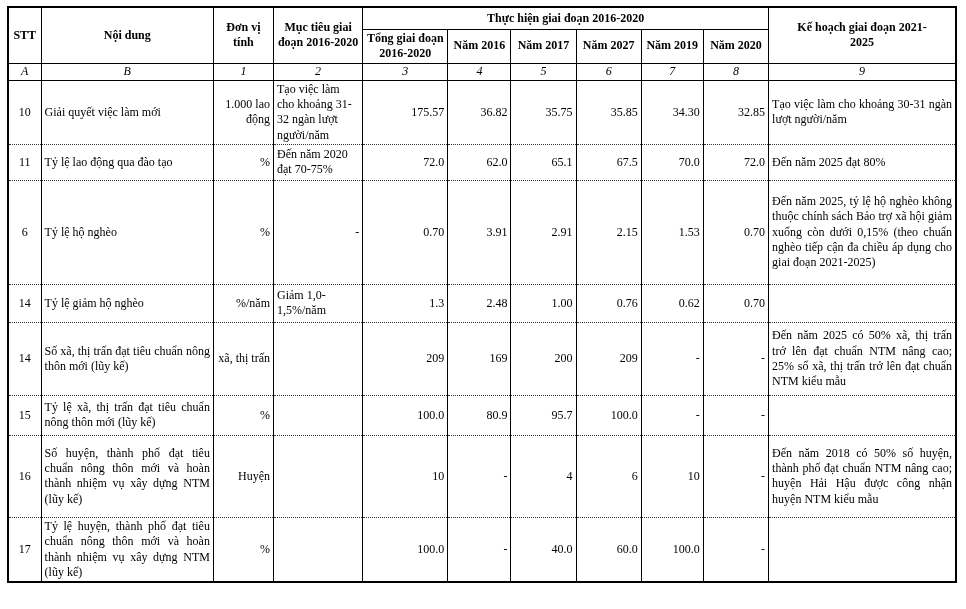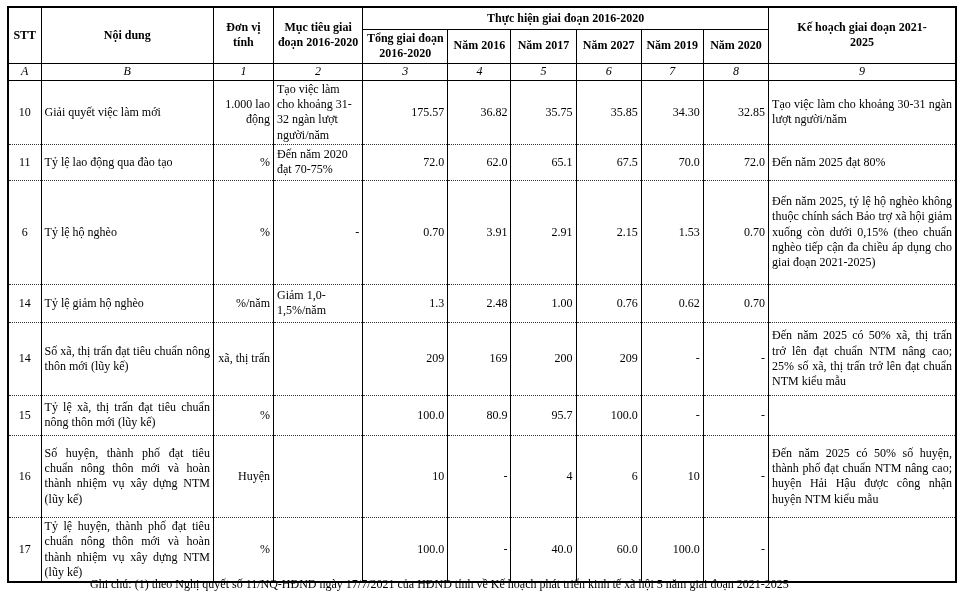--- a/index.html
+++ b/index.html
@@ -203,33 +203,32 @@
           <td class="c-stt">16</td>
           <td class="c-content">Số huyện, thành phố đạt tiêu chuẩn nông thôn mới và hoàn thành nhiệm vụ xây dựng NTM  (lũy kế)</td>
           <td class="c-unit">Huyện</td>
           <td class="c-target"></td>
           <td class="c-num">10</td>
           <td class="c-num">-</td>
           <td class="c-num">4</td>
           <td class="c-num">6</td>
           <td class="c-num">10</td>
           <td class="c-num">-</td>
-          <td class="c-plan">Đến năm 2025 có 50% số huyện, thành phố đạt chuẩn NTM nâng cao; huyện Hải Hậu được công nhận huyện NTM kiểu mẫu</td>
+          <td class="c-plan">Đến năm 2018 có 50% số huyện, thành phố đạt chuẩn NTM nâng cao; huyện Hải Hậu được công nhận huyện NTM kiểu mẫu</td>
         </tr>
         <tr style="height: 56px;">
           <td class="c-stt">17</td>
           <td class="c-content">Tỷ lệ huyện, thành phố đạt tiêu chuẩn nông thôn mới và hoàn thành nhiệm vụ xây dựng NTM  (lũy kế)</td>
           <td class="c-unit">%</td>
           <td class="c-target"></td>
           <td class="c-num">100.0</td>
           <td class="c-num">-</td>
           <td class="c-num">40.0</td>
           <td class="c-num">60.0</td>
           <td class="c-num">100.0</td>
           <td class="c-num">-</td>
           <td class="c-plan"></td>
         </tr>
       </tbody>
   </table>
 
-  <div class="footnote">Ghi chú: (1) theo Nghị quyết số 11/NQ-HĐND ngày 17/7/2021 của HĐND tỉnh về Kế hoạch phát triển kinh tế xã hội 5 năm giai đoạn 2021-2025</div>
 
 </div>
 
 </body></html>

